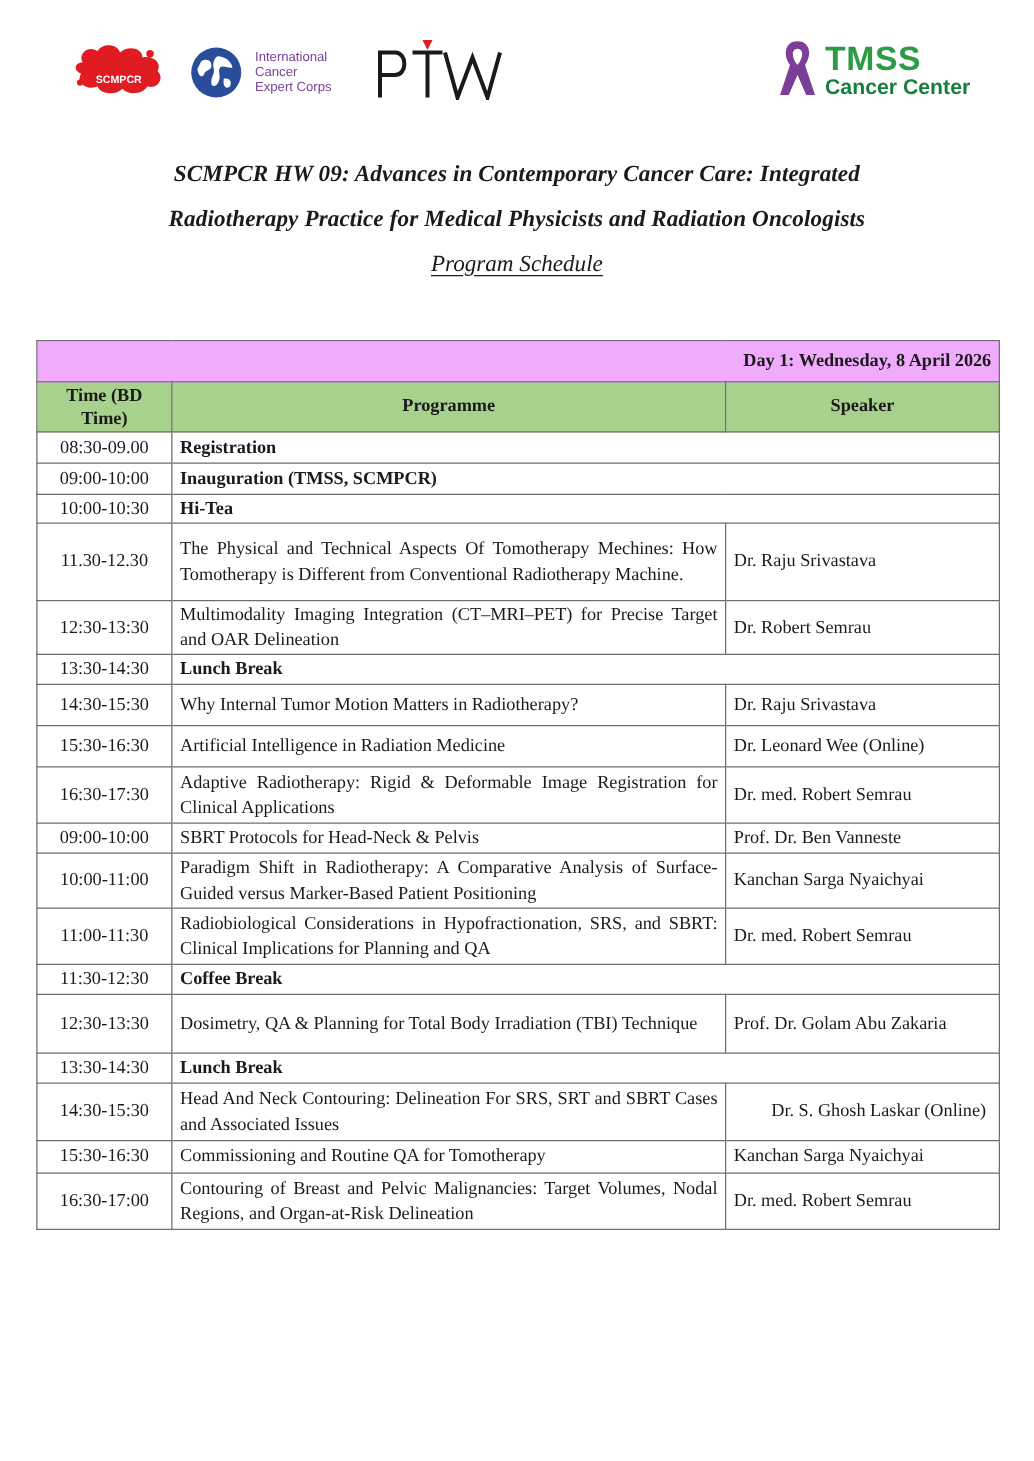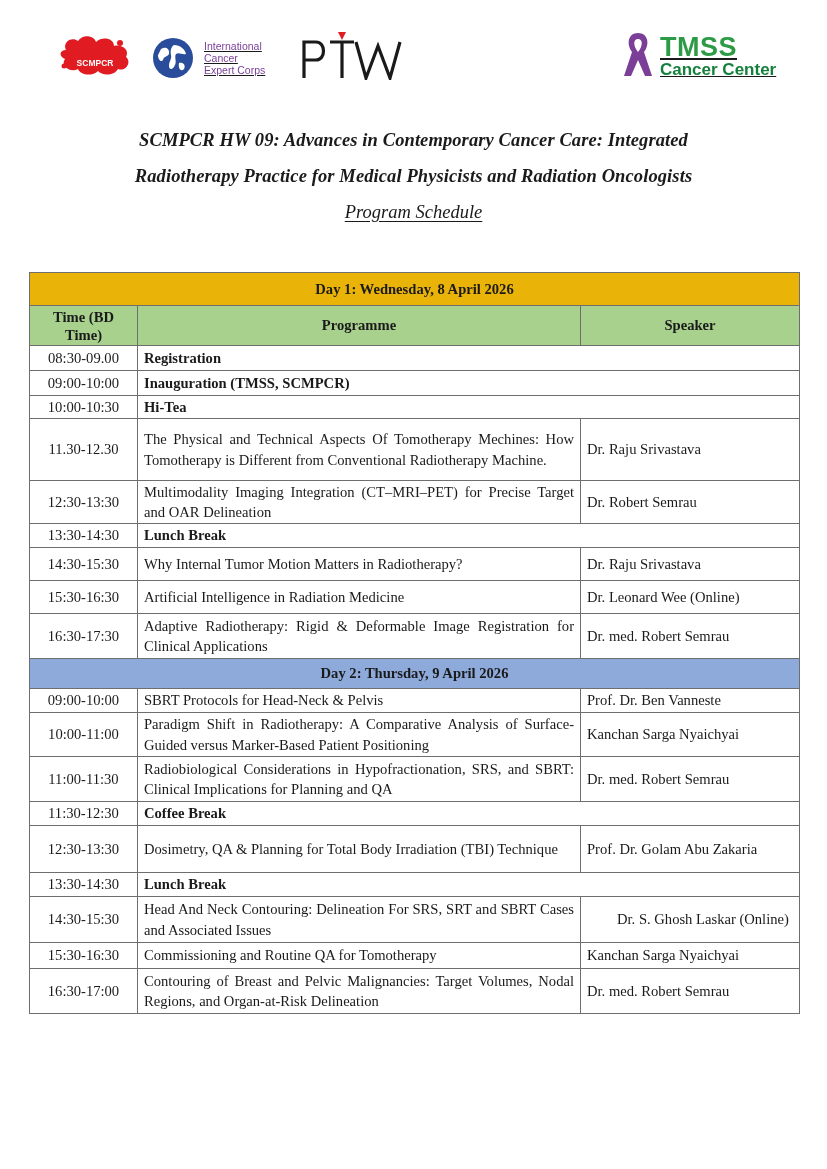--- a/index.html
+++ b/index.html
@@ -1,19 +1,19 @@
 <!DOCTYPE html>
 <html><head>
 <meta charset="utf-8">
 <style>
   html, body { margin: 0; padding: 0; background: #ffffff; }
   body { width: 827px; height: 1169px; position: relative; overflow: hidden; font-family: "Liberation Serif", "DejaVu Serif", serif; color: #1a1a1a; }
 
   
-  .logo { position: absolute; text-decoration: underline; }
+  .logo { position: absolute; }
   .scmpcr { left: 56px; top: 32px; width: 78px; height: 46px; }
   .icec { left: 152px; top: 36px; width: 128px; height: 44px; display: flex; align-items: center; }
   .icec .globe { width: 42px; height: 42px; }
   .icec .txt { margin-left: 10px; font-family: "Liberation Sans", sans-serif; font-size: 10.5px; line-height: 12px; color: #7b3f98; }
   .ptw { left: 300px; top: 30px; width: 102px; height: 50px; }
   .tmss { left: 620px; top: 28px; width: 160px; height: 52px; display: flex; align-items: flex-end; }
   .tmss .ribbon { width: 36px; height: 50px; }
   .tmss .words { margin-left: 4px; font-family: "Liberation Sans", sans-serif; font-weight: bold; }
   .tmss .w1 { color: #2d9b46; font-size: 27px; line-height: 26px; letter-spacing: 0.5px; }
   .tmss .w2 { color: #15803d; font-size: 17px; line-height: 20px; }
@@ -23,21 +23,21 @@
   .t1 { font-weight: bold; font-size: 18.5px; line-height: 36px; letter-spacing: 0.1px; }
   .t-dates { font-size: 18.5px; line-height: 34px; }
   .t-sched { font-size: 18.5px; line-height: 36px; text-decoration: underline; text-underline-offset: 3px; }
 
   
   table.sched { position: absolute; left: 29px; top: 272px; width: 770px; border-collapse: collapse; table-layout: fixed; font-size: 14.6px; }
   table.sched td, table.sched th { border: 1px solid #6e6e6e; padding: 0 6px; vertical-align: middle; line-height: 20.5px; }
   col.c-time { width: 108px; }
   col.c-prog { width: 443px; }
   col.c-spk { width: 219px; }
-  tr.day1 td { background: #eab308; font-weight: bold; text-align: center; }
+  tr.day1 td { background: #f0abfc; font-weight: bold; text-align: right; }
   tr.day2 td { background: #8eaadb; font-weight: bold; text-align: center; }
   tr.hdr th { background: #a8d18d; font-weight: bold; }
   td.time { text-align: center; padding: 0 3px; }
   td.prog { text-align: justify; }
   td.bold { font-weight: bold; }
 </style>
 </head>
 <body>
 
 <div class="logo scmpcr">
@@ -137,23 +137,20 @@
       <tr style="height: 33px;">
         <td class="time">15:30-16:30</td>
         <td class="prog">Artificial Intelligence in Radiation Medicine</td>
         <td style="white-space: pre-line;">Dr. Leonard Wee (Online)</td>
       </tr>
       <tr style="height: 45px;">
         <td class="time">16:30-17:30</td>
         <td class="prog">Adaptive Radiotherapy: Rigid &amp; Deformable Image Registration for Clinical Applications</td>
         <td style="white-space: pre-line;">Dr. med. Robert Semrau</td>
       </tr>
-      <tr class="day2" style="height: 30px;">
-        <td colspan="3">Day 2: Thursday, 9 April 2026</td>
-      </tr>
       <tr style="height: 24px;">
         <td class="time">09:00-10:00</td>
         <td class="prog">SBRT Protocols for Head-Neck &amp; Pelvis</td>
         <td style="white-space: pre-line;">Prof. Dr. Ben Vanneste</td>
       </tr>
       <tr style="height: 44px;">
         <td class="time">10:00-11:00</td>
         <td class="prog">Paradigm Shift in Radiotherapy: A Comparative Analysis of Surface-Guided versus Marker-Based Patient Positioning</td>
         <td style="white-space: pre-line;">Kanchan Sarga Nyaichyai</td>
       </tr>

